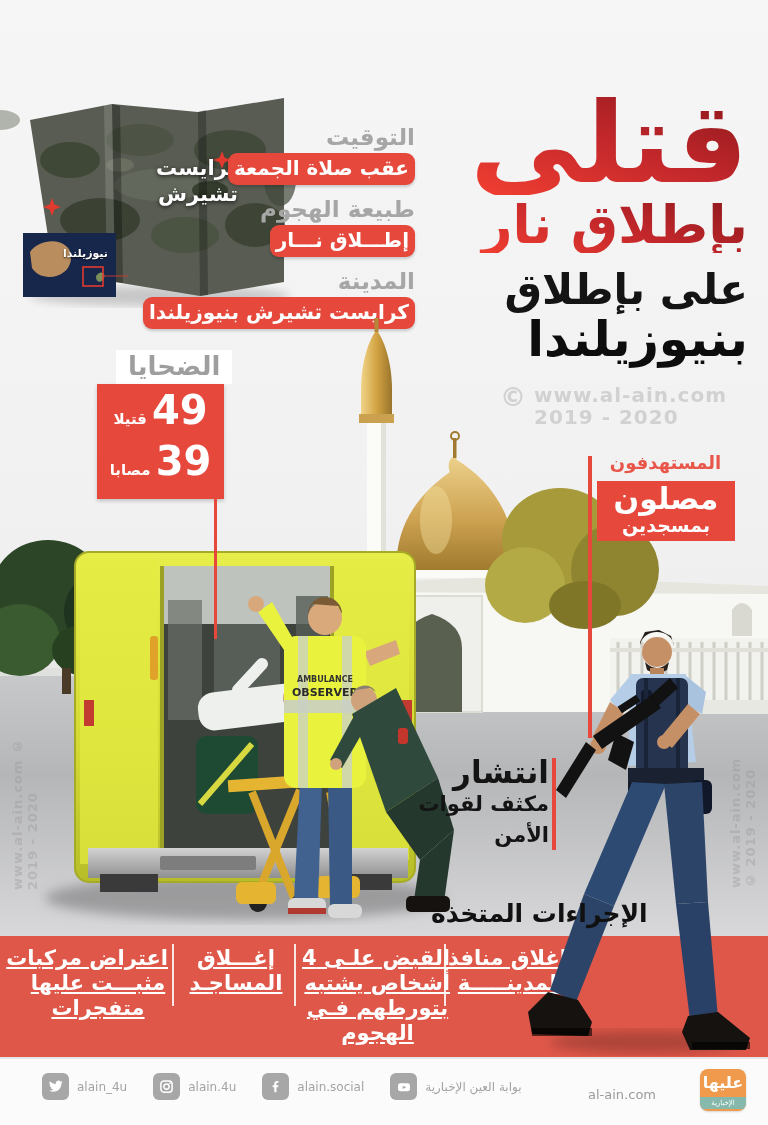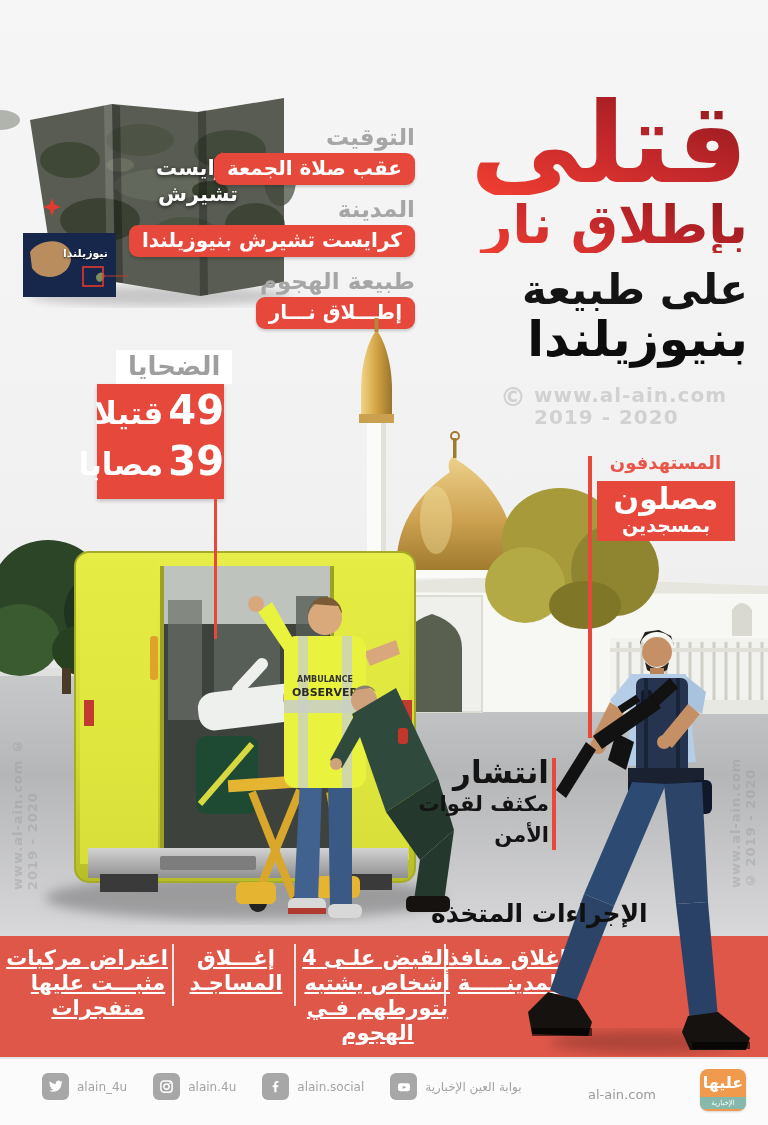--- a/index.html
+++ b/index.html
@@ -18,29 +18,29 @@
       background:linear-gradient(200deg,#8c181c 2%,#c2272b 48%,#ee3d31 95%);
       -webkit-background-clip:text;background-clip:text;color:transparent;}
   }
   .title-b1{font-size:42px;font-weight:bold;color:#141414;margin-top:14px;line-height:1.1;}
   .title-b2{font-size:49px;font-weight:800;color:#0d0d0d;line-height:1.1;}
   
   .facts{right:353px;top:124px;text-align:right;direction:rtl;}
   .fact{margin-bottom:11px;}
   .fact-label{font-size:23px;font-weight:bold;color:#a6a6a6;margin-bottom:3px;}
   .fact-pill{display:inline-block;background:#e6483c;color:#fff;font-weight:bold;font-size:20px;
-    padding:3px 13px 5px;border-radius:9px;box-shadow:0 2px 3px rgba(0,0,0,.18);white-space:nowrap;}
+    padding:3px 6px 5px;border-radius:9px;box-shadow:0 2px 3px rgba(0,0,0,.18);white-space:nowrap;}
   
   .vic-label{left:116px;top:350px;background:#fff;color:#9e9e9e;font-size:26px;font-weight:bold;
     padding:1px 12px 3px;direction:rtl;}
   .vic-box{left:97px;top:384px;width:127px;background:#e6483c;color:#fff;text-align:center;
     direction:rtl;padding:5px 0 8px;box-shadow:0 2px 4px rgba(0,0,0,.2);}
   .vic-row{line-height:42px;white-space:nowrap;}
   .vic-num{font-size:40px;font-weight:800;}
-  .vic-word{font-size:31px;font-weight:bold;}
+  .vic-word{font-size:15px;font-weight:bold;}
   .redline{background:#e6483c;width:3px;}
   
   .tgt-label{left:597px;top:452px;width:137px;text-align:center;color:#e8564a;font-size:18px;
     font-weight:bold;direction:rtl;}
   .tgt-box{left:597px;top:481px;width:138px;background:#e6483c;color:#fff;text-align:center;
     direction:rtl;padding:2px 0 6px;}
   .tgt-l1{font-size:30px;font-weight:800;line-height:32px;display:block;}
   .tgt-l2{font-size:19px;font-weight:bold;line-height:20px;display:block;}
   
   .dep{right:219px;top:755px;text-align:right;direction:rtl;color:#141414;}
@@ -123,36 +123,36 @@
   </svg>
   <div class="abs map-city z2">
     <span class="band-line">كرايست</span>
     <span class="band-line">تشيرش</span>
   </div>
   <div class="abs map-inset-label z2">نيوزيلندا</div>
 
   <div class="abs title-block z2">
     <div class="title-main">قتلى</div>
     <div class="title-sub">بإطلاق نار</div>
-    <div class="title-b1">على طبيعة</div>
+    <div class="title-b1">على بإطلاق</div>
     <div class="title-b2">بنيوزيلندا</div>
   </div>
 
   <div class="abs facts z2">
     <div class="fact">
       <div class="fact-label">التوقيت</div>
       <div class="fact-pill">عقب صلاة الجمعة</div>
     </div>
     <div class="fact">
+      <div class="fact-label">طبيعة الهجوم</div>
+      <div class="fact-pill">إطـــلاق نـــار</div>
+    </div>
+    <div class="fact">
       <div class="fact-label">المدينة</div>
       <div class="fact-pill">كرايست تشيرش بنيوزيلندا</div>
-    </div>
-    <div class="fact">
-      <div class="fact-label">طبيعة الهجوم</div>
-      <div class="fact-pill">إطـــلاق نـــار</div>
     </div>
   </div>
 
   <div class="abs wm-center z1">
     <span class="wm-c">©</span>
     <span class="wm-lines">
       <span class="band-line">www.al-ain.com</span>
       <span class="band-line">2019 - 2020</span>
     </span>
   </div>

